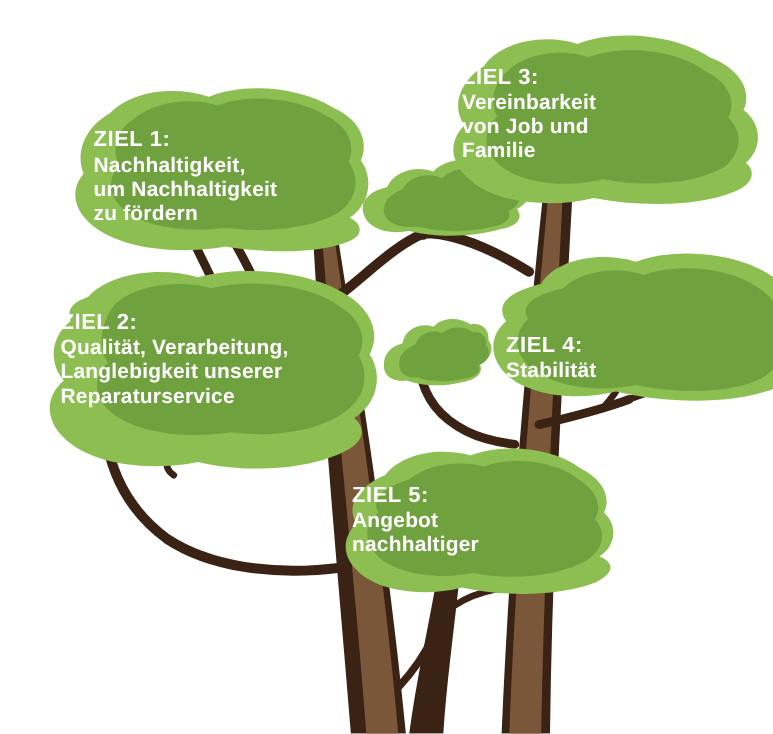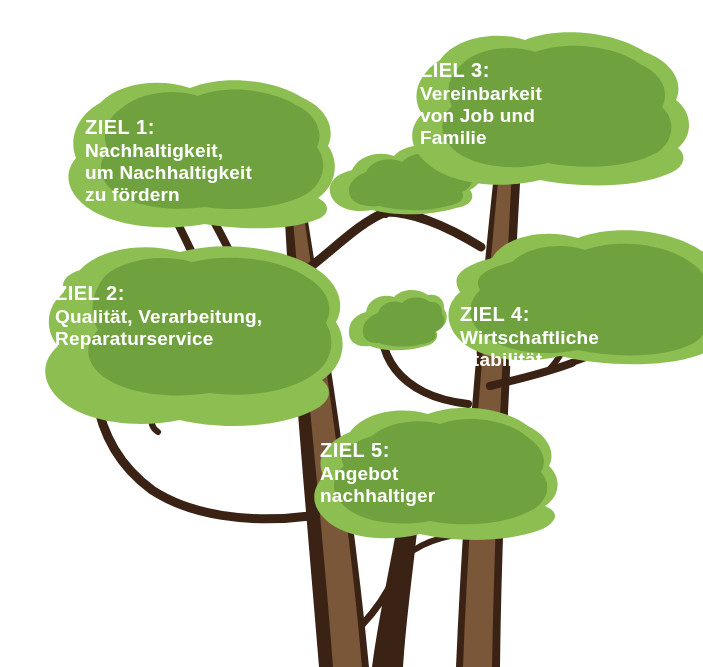--- a/index.html
+++ b/index.html
@@ -92,33 +92,33 @@
   <div class="goal-label" id="label-ziel1">
     <span class="goal-title">ZIEL 1:</span>
     <span class="goal-line">Nachhaltigkeit,</span>
     <span class="goal-line">um Nachhaltigkeit</span>
     <span class="goal-line">zu fördern</span>
   </div>
 
   <div class="goal-label" id="label-ziel2">
     <span class="goal-title">ZIEL 2:</span>
     <span class="goal-line">Qualität, Verarbeitung,</span>
+    <span class="goal-line">Langlebigkeit unserer</span>
     <span class="goal-line">Reparaturservice</span>
   </div>
 
   <div class="goal-label" id="label-ziel3">
     <span class="goal-title">ZIEL 3:</span>
     <span class="goal-line">Vereinbarkeit</span>
     <span class="goal-line">von Job und</span>
     <span class="goal-line">Familie</span>
   </div>
 
   <div class="goal-label" id="label-ziel4">
     <span class="goal-title">ZIEL 4:</span>
-    <span class="goal-line">Wirtschaftliche</span>
     <span class="goal-line">Stabilität</span>
   </div>
 
   <div class="goal-label" id="label-ziel5">
     <span class="goal-title">ZIEL 5:</span>
     <span class="goal-line">Angebot</span>
     <span class="goal-line">nachhaltiger</span>
   </div>
 
 </div>

